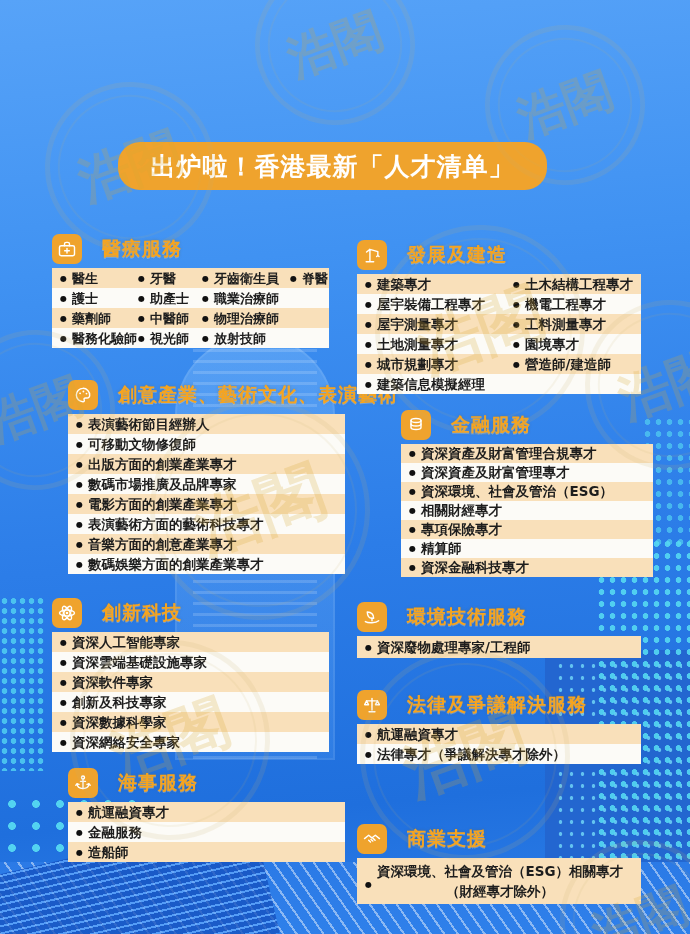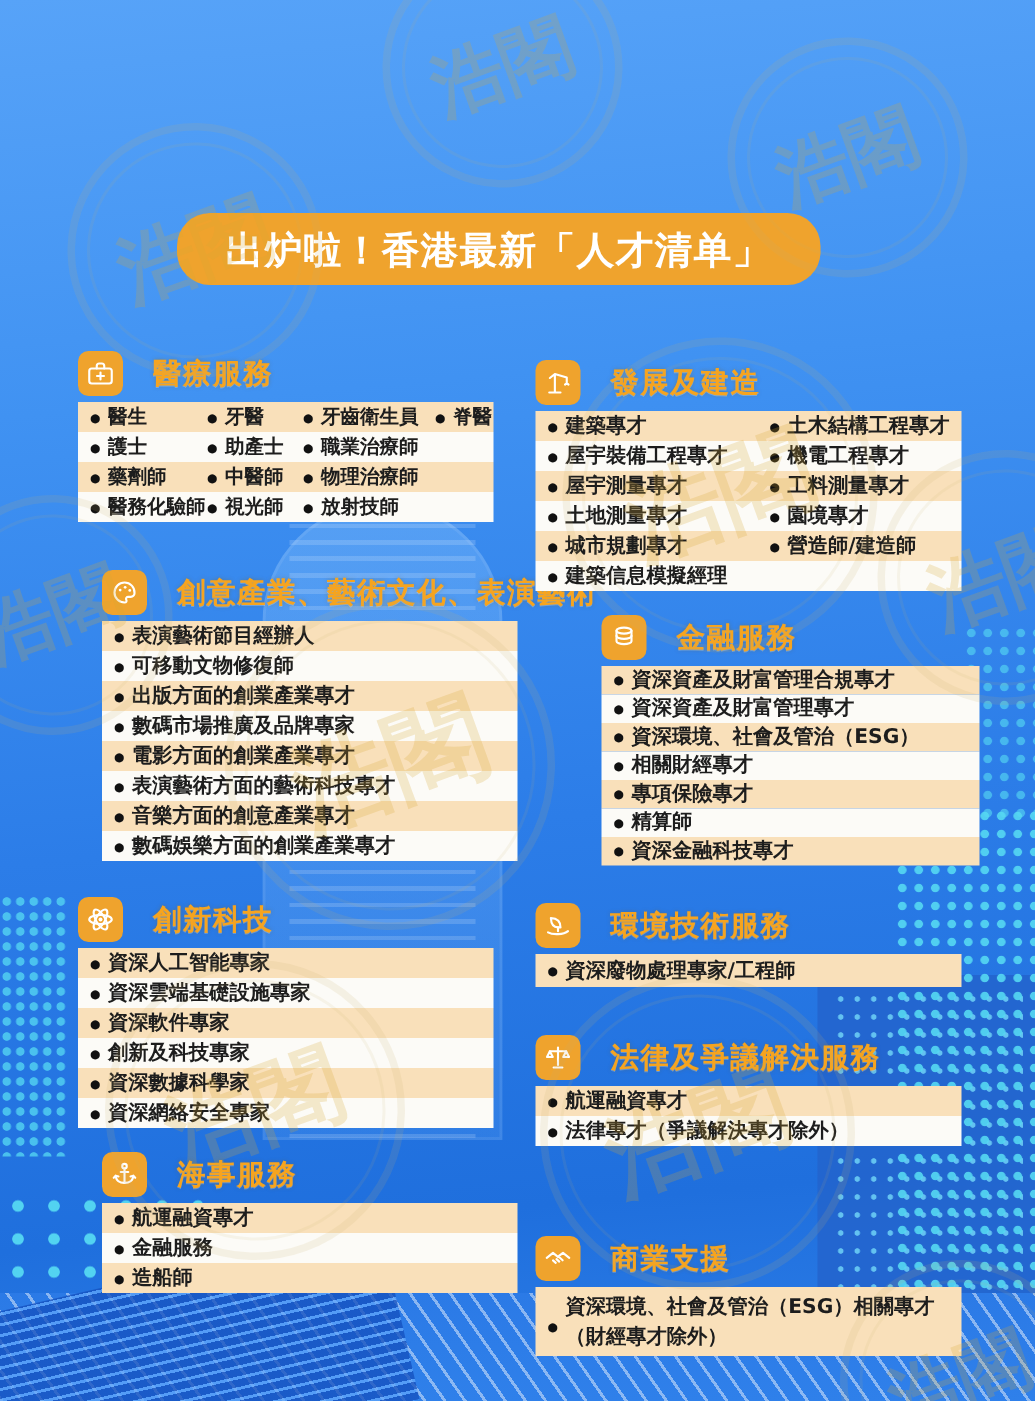--- a/index.html
+++ b/index.html
@@ -57,21 +57,21 @@
   .cell{display:flex;align-items:center;min-width:0;}
   .bullet{font-size:8px;color:#111;margin-right:5px;flex:0 0 auto;}
   .cell-text{font-size:13.5px;font-weight:bold;color:#1d1d1d;white-space:nowrap;line-height:19px;}
   .sec-medical .row{display:grid;grid-template-columns:78px 64px 88px 1fr;}
   .sec-medical .cell-text{font-size:13px;}
   .sec-development .row{display:grid;grid-template-columns:148px 1fr;}
   .sec-finance .row{height:19px;}
   .sec-environment .row{height:22px;}
   .sec-business .row{height:auto;padding:3px 6px 3px 8px;align-items:flex-start;}
   .sec-business .bullet{margin-top:6px;}
-  .sec-business .cell-text{white-space:pre-line;line-height:20px;}
+  .sec-business .cell-text{white-space:pre-line;line-height:20px;text-align:center;}
   
   .footer{position:absolute;z-index:6;left:515px;top:875px;font-size:13.5px;font-weight:bold;
     color:#1f3a57;letter-spacing:.5px;}
 </style>
 </head>
 <body>
 
 <div id="poster">
 
   <div class="bldg bldg1"></div>

